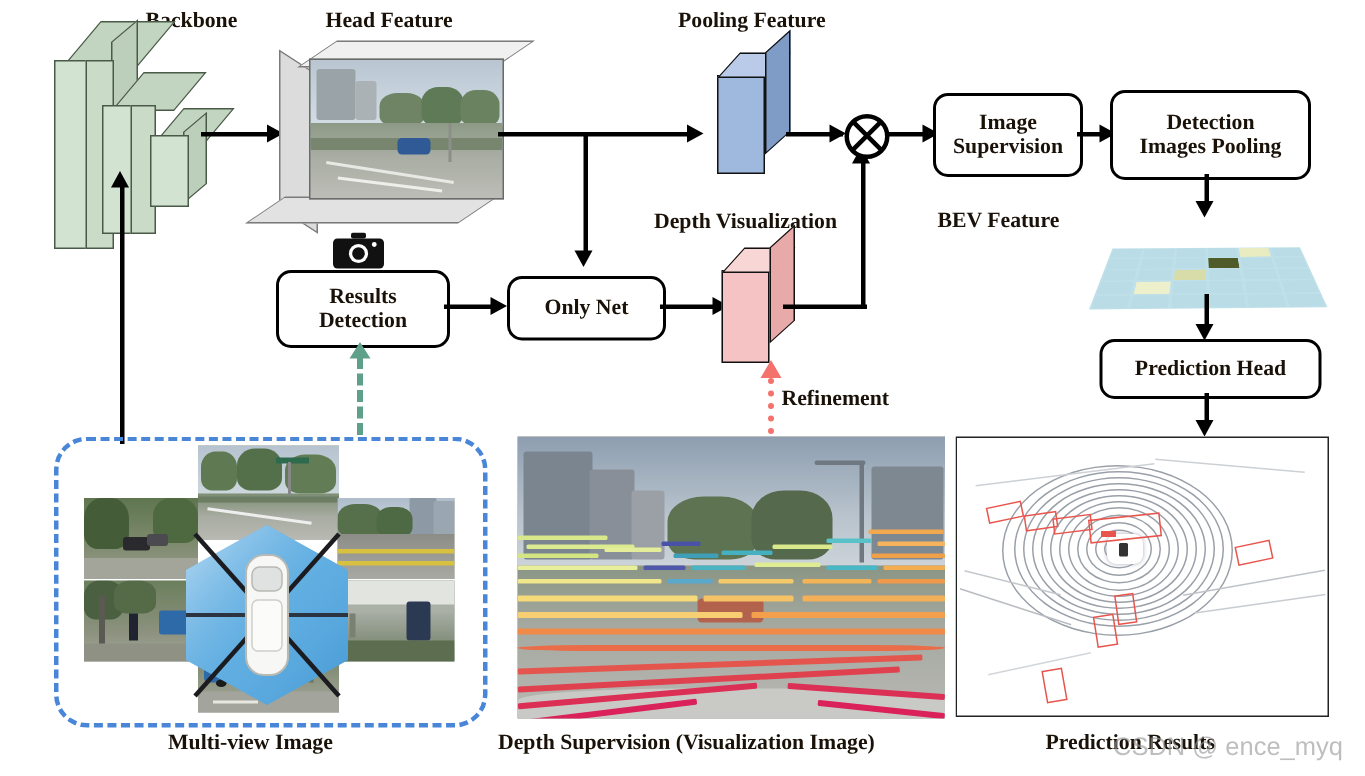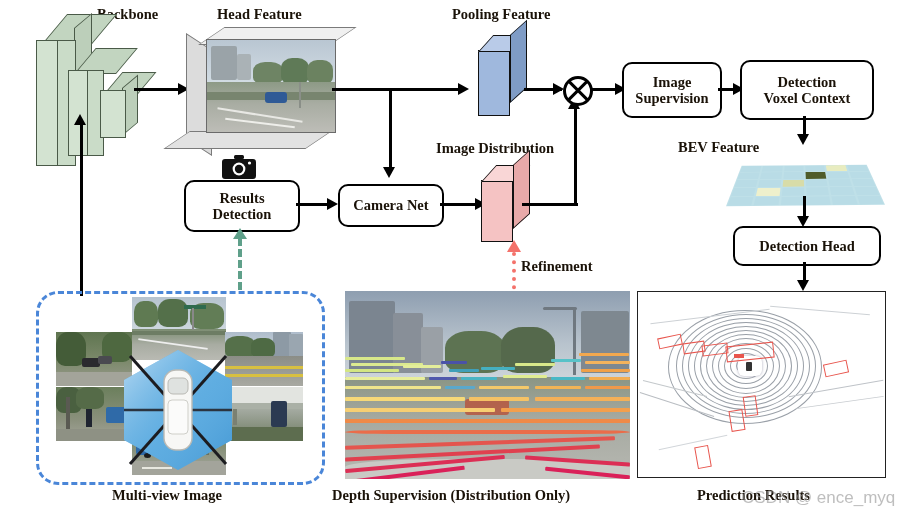--- a/index.html
+++ b/index.html
@@ -70,22 +70,22 @@
       font-family:"Liberation Sans",sans-serif;white-space:nowrap;}
   .xop{position:absolute;border:3.2px solid #000;border-radius:50%;background:#fff;}
   .xop i{position:absolute;background:#000;height:3.2px;top:50%;left:-2px;right:-2px;margin-top:-1.6px;}
 </style>
 </head>
 <body>
 
 <div class="lbl t14" style="left:97px;top:6px;">Backbone</div>
 <div class="lbl t14" style="left:217px;top:6px;">Head Feature</div>
 <div class="lbl t14" style="left:452px;top:6px;">Pooling Feature</div>
-<div class="lbl t14" style="left:436px;top:140px;">Image Distribution</div>
-<div class="lbl t14" style="left:678px;top:139px;">BEV Feature</div>
+<div class="lbl t14" style="left:436px;top:140px;">Depth Visualization</div>
+<div class="lbl t14" style="left:625px;top:139px;">BEV Feature</div>
 <div class="lbl t14" style="left:521px;top:258px;">Refinement</div>
 
 <div class="slab" style="left:30px;top:14px;width:120px;height:170px;">
 
   <div class="top" style="left:12px;top:0px;width:48px;height:28px;transform:skewX(-40deg);transform-origin:bottom left;"></div>
   <div class="side" style="left:44px;top:14px;width:16px;height:124px;transform:skewY(-40deg);transform-origin:top left;"></div>
   <div class="face" style="left:6px;top:26px;width:22px;height:124px;"></div>
   <div class="face" style="left:27px;top:26px;width:17px;height:124px;background:#cadcc8;"></div>
 
   <div class="top" style="left:44px;top:34px;width:40px;height:24px;transform:skewX(-40deg);transform-origin:bottom left;"></div>
@@ -141,21 +141,21 @@
   <span>Detection</span>
 </div>
 
 <div class="dvl" style="left:238px;top:238px;height:52px;border-left-color:#5fa08a;"></div>
 <div class="dau" style="left:233px;top:228px;border-bottom:11px solid #5fa08a;"></div>
 
 <div class="ln hln" style="left:296px;top:203px;width:36px;"></div>
 <div class="ahead ar" style="left:327px;top:197.5px;"></div>
 
 <div class="pbox" style="left:338px;top:184px;width:102px;height:39px;">
-  <span>Camera Net</span>
+  <span>Only Net</span>
 </div>
 <div class="ln hln" style="left:440px;top:203px;width:42px;"></div>
 <div class="ahead ar" style="left:475px;top:197.5px;"></div>
 
 <div class="s3d" style="left:478px;top:50px;width:32px;height:66px;">
   <div class="f" style="background:#9fb8dd;"></div>
   <div class="tp" style="left:0px;top:-15px;width:32px;height:15px;background:#b9cbe8;transform:skewX(-42deg);transform-origin:bottom left;"></div>
   <div class="sd" style="left:32px;top:-15px;width:15px;height:66px;background:#7f9cc6;transform:skewY(-42deg);transform-origin:top left;"></div>
 </div>
 
@@ -182,21 +182,21 @@
 
 <div class="pbox" style="left:622px;top:62px;width:96px;height:52px;flex-direction:column;">
   <span>Image</span>
   <span>Supervision</span>
 </div>
 <div class="ln hln" style="left:718px;top:88px;width:22px;"></div>
 <div class="ahead ar" style="left:733px;top:82.5px;"></div>
 
 <div class="pbox" style="left:740px;top:60px;width:130px;height:56px;flex-direction:column;">
   <span>Detection</span>
-  <span>Voxel Context</span>
+  <span>Images Pooling</span>
 </div>
 <div class="ln vln" style="left:803px;top:116px;height:22px;"></div>
 <div class="ahead ad" style="left:797px;top:134px;"></div>
 
 <div class="bev" style="left:735px;top:142px;width:140px;height:82px;grid-template-columns:repeat(6,1fr);grid-template-rows:repeat(5,1fr);">
   <div></div>
     <div></div>
     <div></div>
     <div></div>
     <div style="background:#e8ecc0;"></div>
@@ -223,21 +223,21 @@
     <div></div>
     <div></div>
     <div></div>
     <div></div>
     <div></div>
 </div>
 <div class="ln vln" style="left:803px;top:196px;height:24px;"></div>
 <div class="ahead ad" style="left:797px;top:216px;"></div>
 
 <div class="pbox" style="left:733px;top:226px;width:144px;height:36px;">
-  <span>Detection Head</span>
+  <span>Prediction Head</span>
 </div>
 <div class="ln vln" style="left:803px;top:262px;height:22px;"></div>
 <div class="ahead ad" style="left:797px;top:280px;"></div>
 
 <div class="mvbox" style="left:36px;top:291px;width:283px;height:188px;"></div>
 
 <div class="thumb" style="left:132px;top:297px;width:94px;height:63px;">
   <div class="sky" style="height:52%;background:linear-gradient(#b6c3cf,#cdd7de);"></div>
   <div class="blob" style="left:2px;top:4px;width:24px;height:26px;background:#5f7a52;"></div>
   <div class="blob" style="left:26px;top:2px;width:30px;height:28px;background:#54704a;"></div>
@@ -366,21 +366,21 @@
   <div class="dbar" style="left:156px;top:117px;width:129px;height:3.5px;background:#f39f4c;"></div>
   <div class="dbar" style="left:0px;top:128px;width:285px;height:4px;background:#ef8a48;"></div>
   <div class="dbar" style="left:0px;top:139px;width:285px;height:4px;background:#ea6d4a;border-radius:50%/6px;"></div>
   <div class="dbar" style="left:0px;top:150px;width:270px;height:4px;background:#e4554e;transform:rotate(-2deg);"></div>
   <div class="dbar" style="left:0px;top:160px;width:255px;height:4px;background:#e0414f;transform:rotate(-3deg);"></div>
   <div class="dbar" style="left:0px;top:171px;width:160px;height:4px;background:#dc2f55;transform:rotate(-5deg);"></div>
   <div class="dbar" style="left:180px;top:168px;width:105px;height:4px;background:#dc2f55;transform:rotate(4deg);"></div>
   <div class="dbar" style="left:0px;top:182px;width:120px;height:4px;background:#da2159;transform:rotate(-7deg);"></div>
   <div class="dbar" style="left:200px;top:180px;width:85px;height:4px;background:#da2159;transform:rotate(6deg);"></div>
 </div>
-<div class="lbl t14" style="left:332px;top:487px;">Depth Supervision (Distribution Only)</div>
+<div class="lbl t14" style="left:332px;top:487px;">Depth Supervision (Visualization Image)</div>
 
 <div class="pred" style="left:637px;top:291px;width:247px;height:185px;">
 
   <div class="lring" style="left:98px;top:66px;width:18px;height:14px;"></div>
   <div class="lring" style="left:92px;top:61px;width:30px;height:24px;"></div>
   <div class="lring" style="left:86px;top:56px;width:42px;height:34px;"></div>
   <div class="lring" style="left:80px;top:51px;width:54px;height:44px;"></div>
   <div class="lring" style="left:74px;top:46px;width:66px;height:54px;"></div>
   <div class="lring" style="left:68px;top:42px;width:78px;height:62px;"></div>
   <div class="lring" style="left:62px;top:38px;width:90px;height:70px;"></div>

